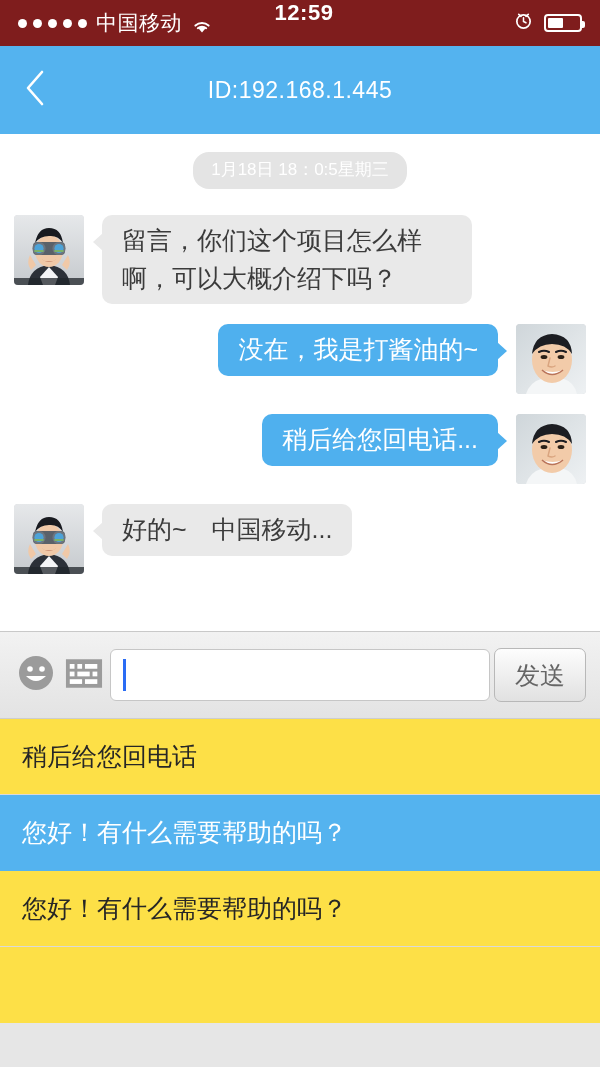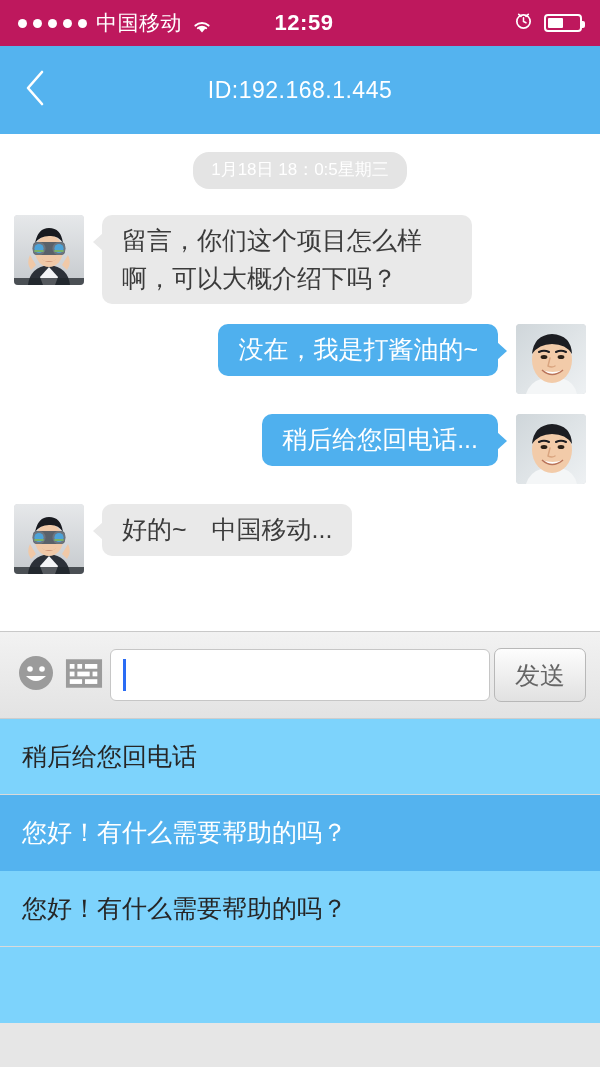--- a/index.html
+++ b/index.html
@@ -12,23 +12,23 @@
   #app {
     position: relative;
     width: 600px; height: 1067px;
     display: flex; flex-direction: column;
     background: #ffffff;
   }
 
   
   .statusbar {
     height: 46px;
-    background: #be185d;
+    background: #7f1d1d;
     color: #ffffff;
-    display: flex; align-items: center;
+    display: flex; 
     padding: 0 18px;
     font-size: 21px;
     flex: 0 0 auto;
     position: relative;
   }
   .sb-left { display: flex; align-items: center; gap: 9px; }
   .dots { display: flex; align-items: center; gap: 6px; }
   .dot { width: 9px; height: 9px; border-radius: 50%; background: #ffffff; display: block; }
   .carrier { font-size: 21px; letter-spacing: 0.5px; }
   .wifi { width: 22px; height: 16px; position: relative; display: inline-block; }
@@ -150,21 +150,21 @@
     background: linear-gradient(#fdfdfd, #e1e1e1);
     border: 1px solid #b8b8b8;
     border-radius: 7px;
     display: flex; align-items: center; justify-content: center;
     font-size: 25px; color: #666666;
     cursor: pointer;
     box-sizing: border-box;
   }
 
   
-  .quicklist { flex: 0 0 auto; background: #7dd3fc; }
+  .quicklist { flex: 0 0 auto; background: #fde047; }
   .quick-item {
     height: 76px;
     display: flex; align-items: center;
     padding: 0 22px;
     font-size: 25px;
     color: #262626;
     border-bottom: 1px solid #dadada;
     cursor: pointer;
     box-sizing: border-box;
   }

